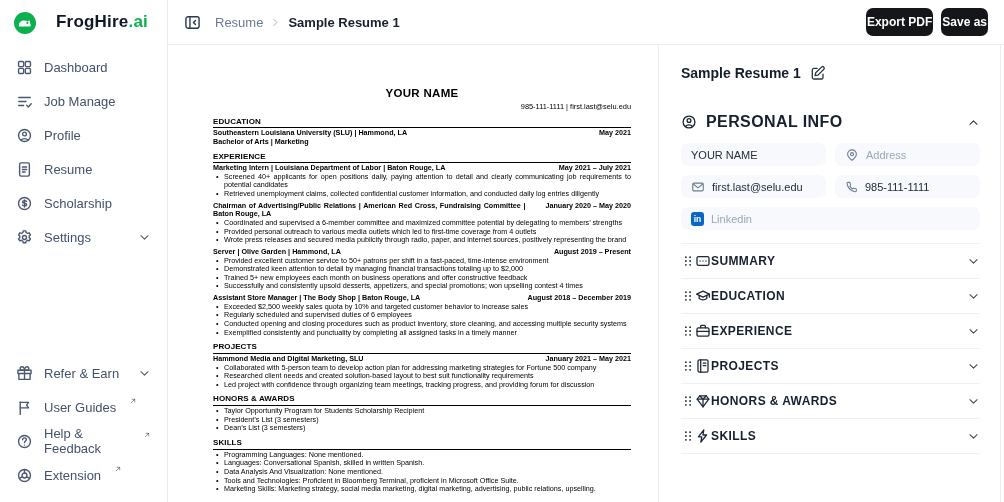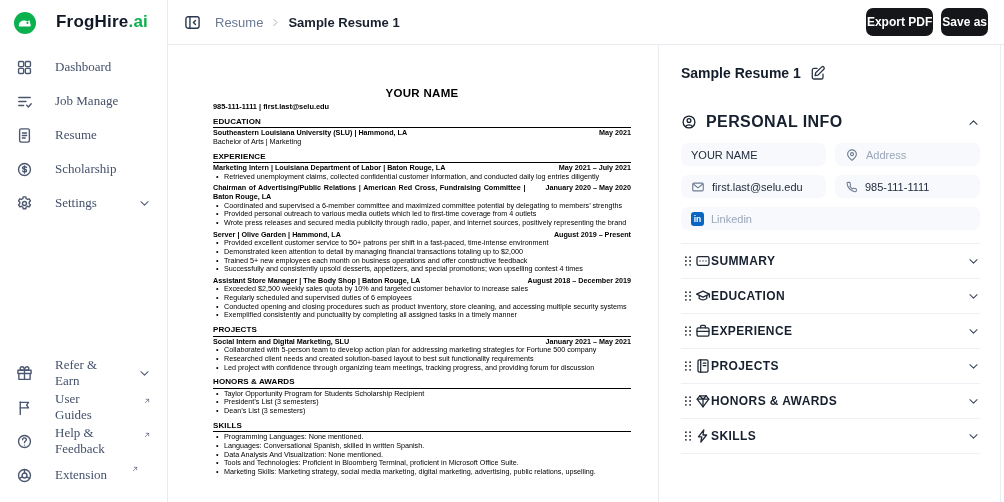--- a/index.html
+++ b/index.html
@@ -7,51 +7,51 @@
        font-family:"Liberation Sans",sans-serif;color:#1b2434;}
   .icn{display:inline-flex;align-items:center;justify-content:center;flex:none;}
 
   
   .sidebar{position:absolute;left:0;top:0;bottom:0;width:168px;box-sizing:border-box;
            border-right:1px solid #e8ebf0;display:flex;flex-direction:column;padding:10px 0 10px;background:#fff;}
   .logo{display:flex;align-items:flex-start;gap:20px;padding:2px 14px 16px;}
   .logo-text{font-size:17px;font-weight:bold;color:#101828;letter-spacing:.2px;}
   .logo-ai{color:#0cb14f;}
   .nav{display:flex;flex-direction:column;}
-  .nav-item{display:flex;align-items:center;gap:22px;height:34px;padding:0 16px;
-            font-size:13px;color:#44516b;cursor:pointer;font-family:Liberation Serif, serif;}
+  .nav-item{display:flex;align-items:center;gap:11px;height:34px;padding:0 16px;
+            font-size:13px;color:#44516b;cursor:pointer;}
   .nav-item .icn{color:#4a576f;}
   .trail{margin-left:auto;color:#5b6880;}
   .ext{color:#57647c;margin-left:2px;align-self:flex-start;margin-top:7px;}
   .spacer{flex:1;}
 
   
   .topbar{position:absolute;left:168px;right:0;top:0;height:45px;box-sizing:border-box;
           border-bottom:1px solid #e8ebf0;display:flex;align-items:center;padding:0 16px;background:#fff;}
   .crumb-btn{color:#2a3850;margin-right:14px;cursor:pointer;}
   .crumb-sec{color:#6b7a93;font-size:13px;cursor:pointer;}
   .crumb-sep{color:#9aa6b8;margin:0 7px;}
   .crumb-cur{color:#18202e;font-size:13px;font-weight:bold;}
   .tb-actions{margin-left:auto;display:flex;gap:8px;}
   .btn-dark{background:#15161a;color:#fff;font-size:12px;font-weight:bold;border:none;
             border-radius:7px;padding:7px 1px;font-family:inherit;cursor:pointer;}
 
   
   .resume-wrap{position:absolute;left:168px;top:45px;width:490px;bottom:0;background:#fff;overflow:hidden;}
   .doc{padding:42px 27px 0 45px;color:#000;font-size:7.2px;line-height:1.2;}
   .r-name{text-align:center;font-weight:bold;font-size:11.5px;letter-spacing:.3px;}
-  .r-contact{text-align:left;font-size:7.4px;margin-top:2px;font-weight:bold;}
+  .r-contact{text-align:right;font-size:7.4px;margin-top:2px;}
   .r-sec{margin-top:5px;}
   .r-sec-h{font-size:8px;font-weight:bold;border-bottom:1px solid #000;padding-bottom:1px;margin-bottom:1px;letter-spacing:.1px;}
   .r-entry{margin-top:1px;}
   .r-entry + .r-entry{margin-top:3px;}
   .r-head{display:flex;align-items:flex-start;font-weight:bold;}
   .r-head .t{flex:1;text-align:justify;}
   .r-head .d{white-space:nowrap;margin-left:20px;font-weight:bold;}
-  .r-sub{font-weight:normal;}
+  .r-sub{font-weight:bold;}
   .r-b{position:relative;padding-left:11px;text-align:justify;}
   .r-b::before{content:"•";position:absolute;left:3px;}
 
   
   .panel{position:absolute;left:658px;right:4px;top:45px;bottom:0;box-sizing:border-box;
          border-left:1px solid #e8ebf0;padding:20px 20px 0 22px;background:#fff;}
   .p-title-row{display:flex;align-items:center;gap:9px;font-size:14px;font-weight:bold;color:#141d2b;}
   .edit-btn{color:#2a3442;cursor:pointer;}
   .p-sec-h{display:flex;align-items:center;gap:9px;margin-top:32px;font-size:16px;font-weight:bold;
            letter-spacing:.4px;color:#17202e;cursor:pointer;}
@@ -107,20 +107,30 @@
           <svg width="17" height="17" viewBox="0 0 16 16" fill="none" stroke="currentColor" stroke-width="1.3" stroke-linecap="round" stroke-linejoin="round">
             <path d="M2.6 4.2h10.8M2.6 8h6.8M2.6 11.8h4.6"></path>
             <path d="m10 11.4 1.6 1.7 2.7-2.9"></path>
           </svg>
         </span>
         <span>Job Manage</span>
       </div>
       <div class="nav-item">
         <span class="icn">
           <svg width="17" height="17" viewBox="0 0 16 16" fill="none" stroke="currentColor" stroke-width="1.3" stroke-linecap="round" stroke-linejoin="round">
+            <circle cx="8" cy="8" r="5.6"></circle>
+            <circle cx="8" cy="6.6" r="1.8"></circle>
+            <path d="M4.7 12.3a4.6 4.6 0 0 1 6.6 0"></path>
+          </svg>
+        </span>
+        <span>Profile</span>
+      </div>
+      <div class="nav-item">
+        <span class="icn">
+          <svg width="17" height="17" viewBox="0 0 16 16" fill="none" stroke="currentColor" stroke-width="1.3" stroke-linecap="round" stroke-linejoin="round">
             <rect x="3.4" y="1.8" width="9.2" height="12.4" rx="1.4"></rect>
             <path d="M6 5.6h4M6 8h4M6 10.4h2.6"></path>
           </svg>
         </span>
         <span>Resume</span>
       </div>
       <div class="nav-item">
         <span class="icn">
           <svg width="17" height="17" viewBox="0 0 16 16" fill="none" stroke="currentColor" stroke-width="1.3" stroke-linecap="round" stroke-linejoin="round">
             <circle cx="8" cy="8" r="5.6"></circle>
@@ -246,20 +256,21 @@
             <div class="r-sub">Bachelor of Arts | Marketing</div>
           </div>
         </div>
         <div class="r-sec">
           <div class="r-sec-h">EXPERIENCE</div>
           <div class="r-entry">
             <div class="r-head">
               <span class="t">Marketing Intern | Louisiana Department of Labor | Baton Rouge, LA</span>
               <span class="d">May 2021 – July 2021</span>
             </div>
+            <div class="r-b">Screened 40+ applicants for open positions daily, paying attention to detail and clearly communicating job requirements to potential candidates</div>
             <div class="r-b">Retrieved unemployment claims, collected confidential customer information, and conducted daily log entries diligently</div>
           </div>
           <div class="r-entry">
             <div class="r-head">
               <span class="t">Chairman of Advertising/Public Relations | American Red Cross, Fundraising Committee | Baton Rouge, LA</span>
               <span class="d">January 2020 – May 2020</span>
             </div>
             <div class="r-b">Coordinated and supervised a 6-member committee and maximized committee potential by delegating to members’ strengths</div>
             <div class="r-b">Provided personal outreach to various media outlets which led to first-time coverage from 4 outlets</div>
             <div class="r-b">Wrote press releases and secured media publicity through radio, paper, and internet sources, positively representing the brand</div>
@@ -282,21 +293,21 @@
             <div class="r-b">Exceeded $2,500 weekly sales quota by 10% and targeted customer behavior to increase sales</div>
             <div class="r-b">Regularly scheduled and supervised duties of 6 employees</div>
             <div class="r-b">Conducted opening and closing procedures such as product inventory, store cleaning, and accessing multiple security systems</div>
             <div class="r-b">Exemplified consistently and punctuality by completing all assigned tasks in a timely manner</div>
           </div>
         </div>
         <div class="r-sec">
           <div class="r-sec-h">PROJECTS</div>
           <div class="r-entry">
             <div class="r-head">
-              <span class="t">Social Intern and Digital Marketing, SLU</span>
+              <span class="t">Hammond Media and Digital Marketing, SLU</span>
               <span class="d">January 2021 – May 2021</span>
             </div>
             <div class="r-b">Collaborated with 5-person team to develop action plan for addressing marketing strategies for Fortune 500 company</div>
             <div class="r-b">Researched client needs and created solution-based layout to best suit functionality requirements</div>
             <div class="r-b">Led project with confidence through organizing team meetings, tracking progress, and providing forum for discussion</div>
           </div>
         </div>
         <div class="r-sec">
           <div class="r-sec-h">HONORS &amp; AWARDS</div>
           <div class="r-entry">

